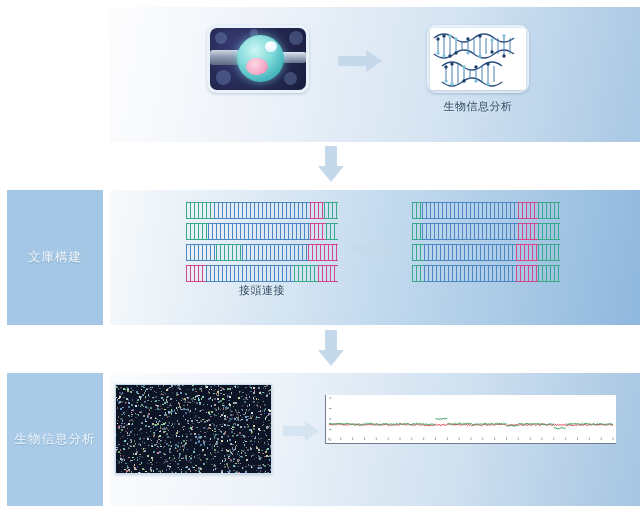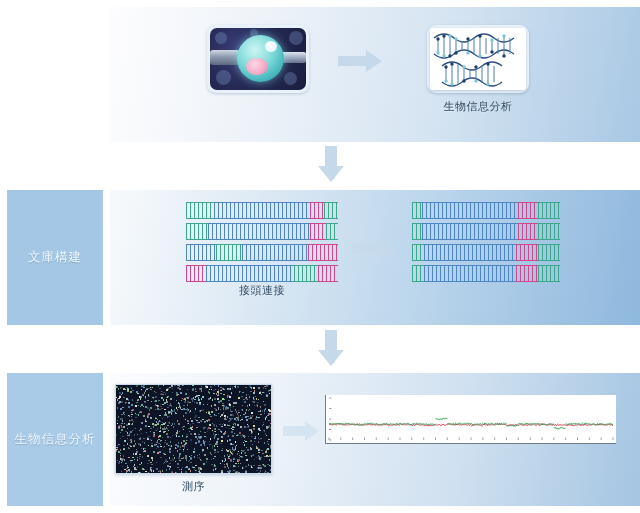--- a/index.html
+++ b/index.html
@@ -1567,21 +1567,20 @@
           <span style="position:absolute;left:114px;top:29px;width:2px;height:2px;background:#cfe8f2;opacity:0.47"></span>
           <span style="position:absolute;left:19px;top:58px;width:1px;height:1px;background:#e6e2a8;opacity:0.69"></span>
           <span style="position:absolute;left:44px;top:61px;width:2px;height:1px;background:#cfe8f2;opacity:0.96"></span>
           <span style="position:absolute;left:50px;top:84px;width:1px;height:2px;background:#6f9ccf;opacity:0.65"></span>
           <span style="position:absolute;left:127px;top:57px;width:1px;height:1px;background:#b9c8dd;opacity:0.93"></span>
           <span style="position:absolute;left:49px;top:74px;width:2px;height:2px;background:#d98f8f;opacity:0.30"></span>
           <span style="position:absolute;left:50px;top:29px;width:1px;height:2px;background:#9fe0a0;opacity:0.80"></span>
           <span style="position:absolute;left:62px;top:51px;width:2px;height:1px;background:#b9c8dd;opacity:0.82"></span>
           <span style="position:absolute;left:15px;top:31px;width:1px;height:1px;background:#7fd6c8;opacity:0.61"></span>
         </div>
-      <div class="fig-caption">測序</div>
     </div>
 
     <svg class="arrow-right" style="left:283px;top:48px;width:36px;height:20px;" viewBox="0 0 36 20">
       <polygon points="0,5 22,5 22,0 36,10 22,20 22,15 0,15" fill="#cfe0ef" opacity="0.75"></polygon>
     </svg>
 
     <div class="fig" style="left:325px;top:22px;width:292px;">
       <div class="chartbox">
         <svg id="cnv-svg" width="290" height="48" viewBox="0 0 290 48">
             <line x1="3.0" y1="45" x2="3.0" y2="42.5" stroke="#6f7d8c" stroke-width="0.7"></line>

